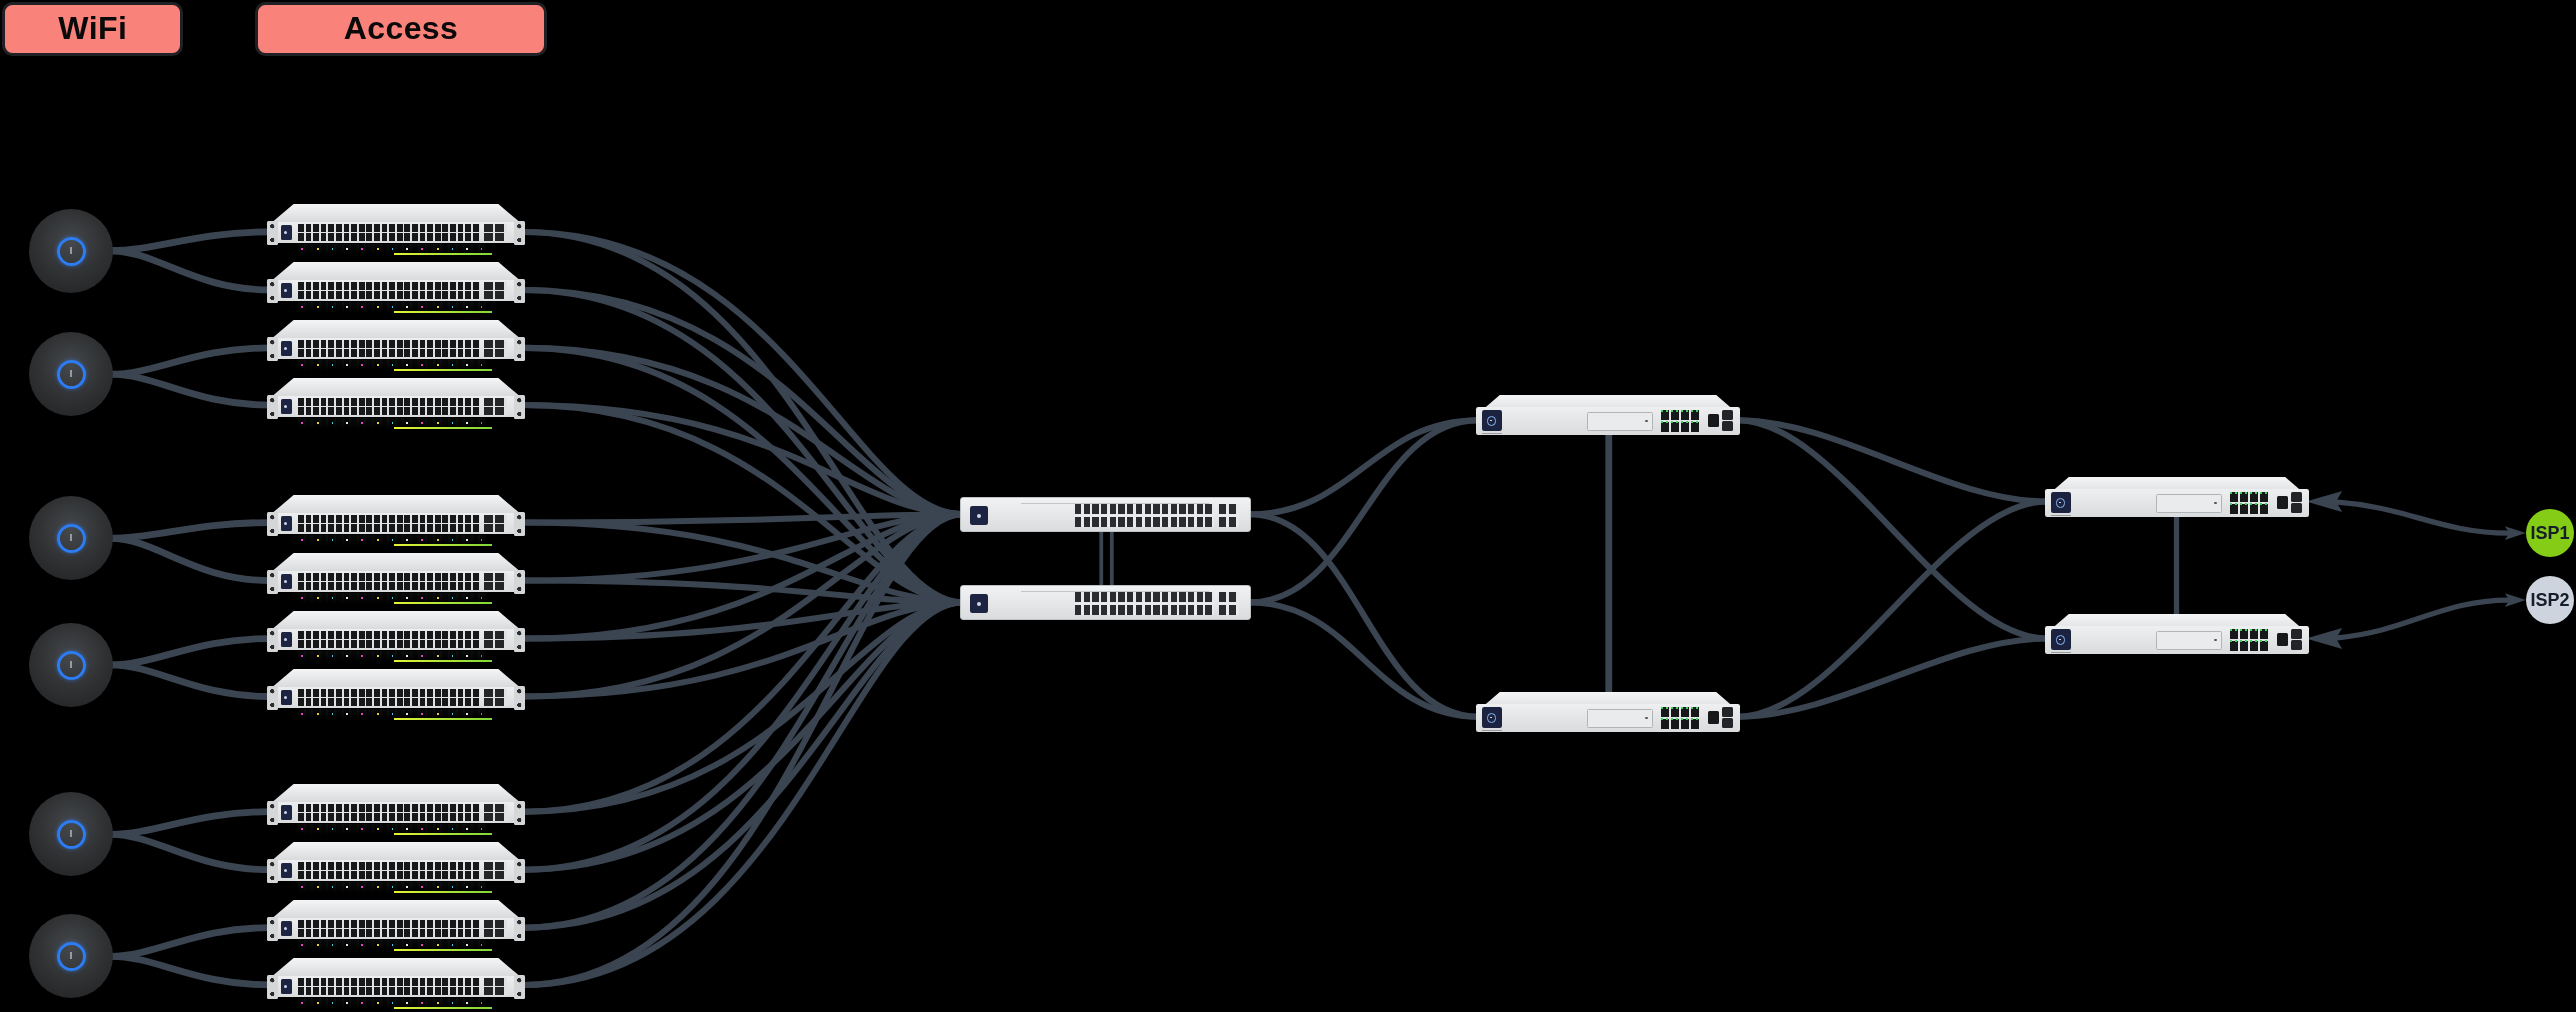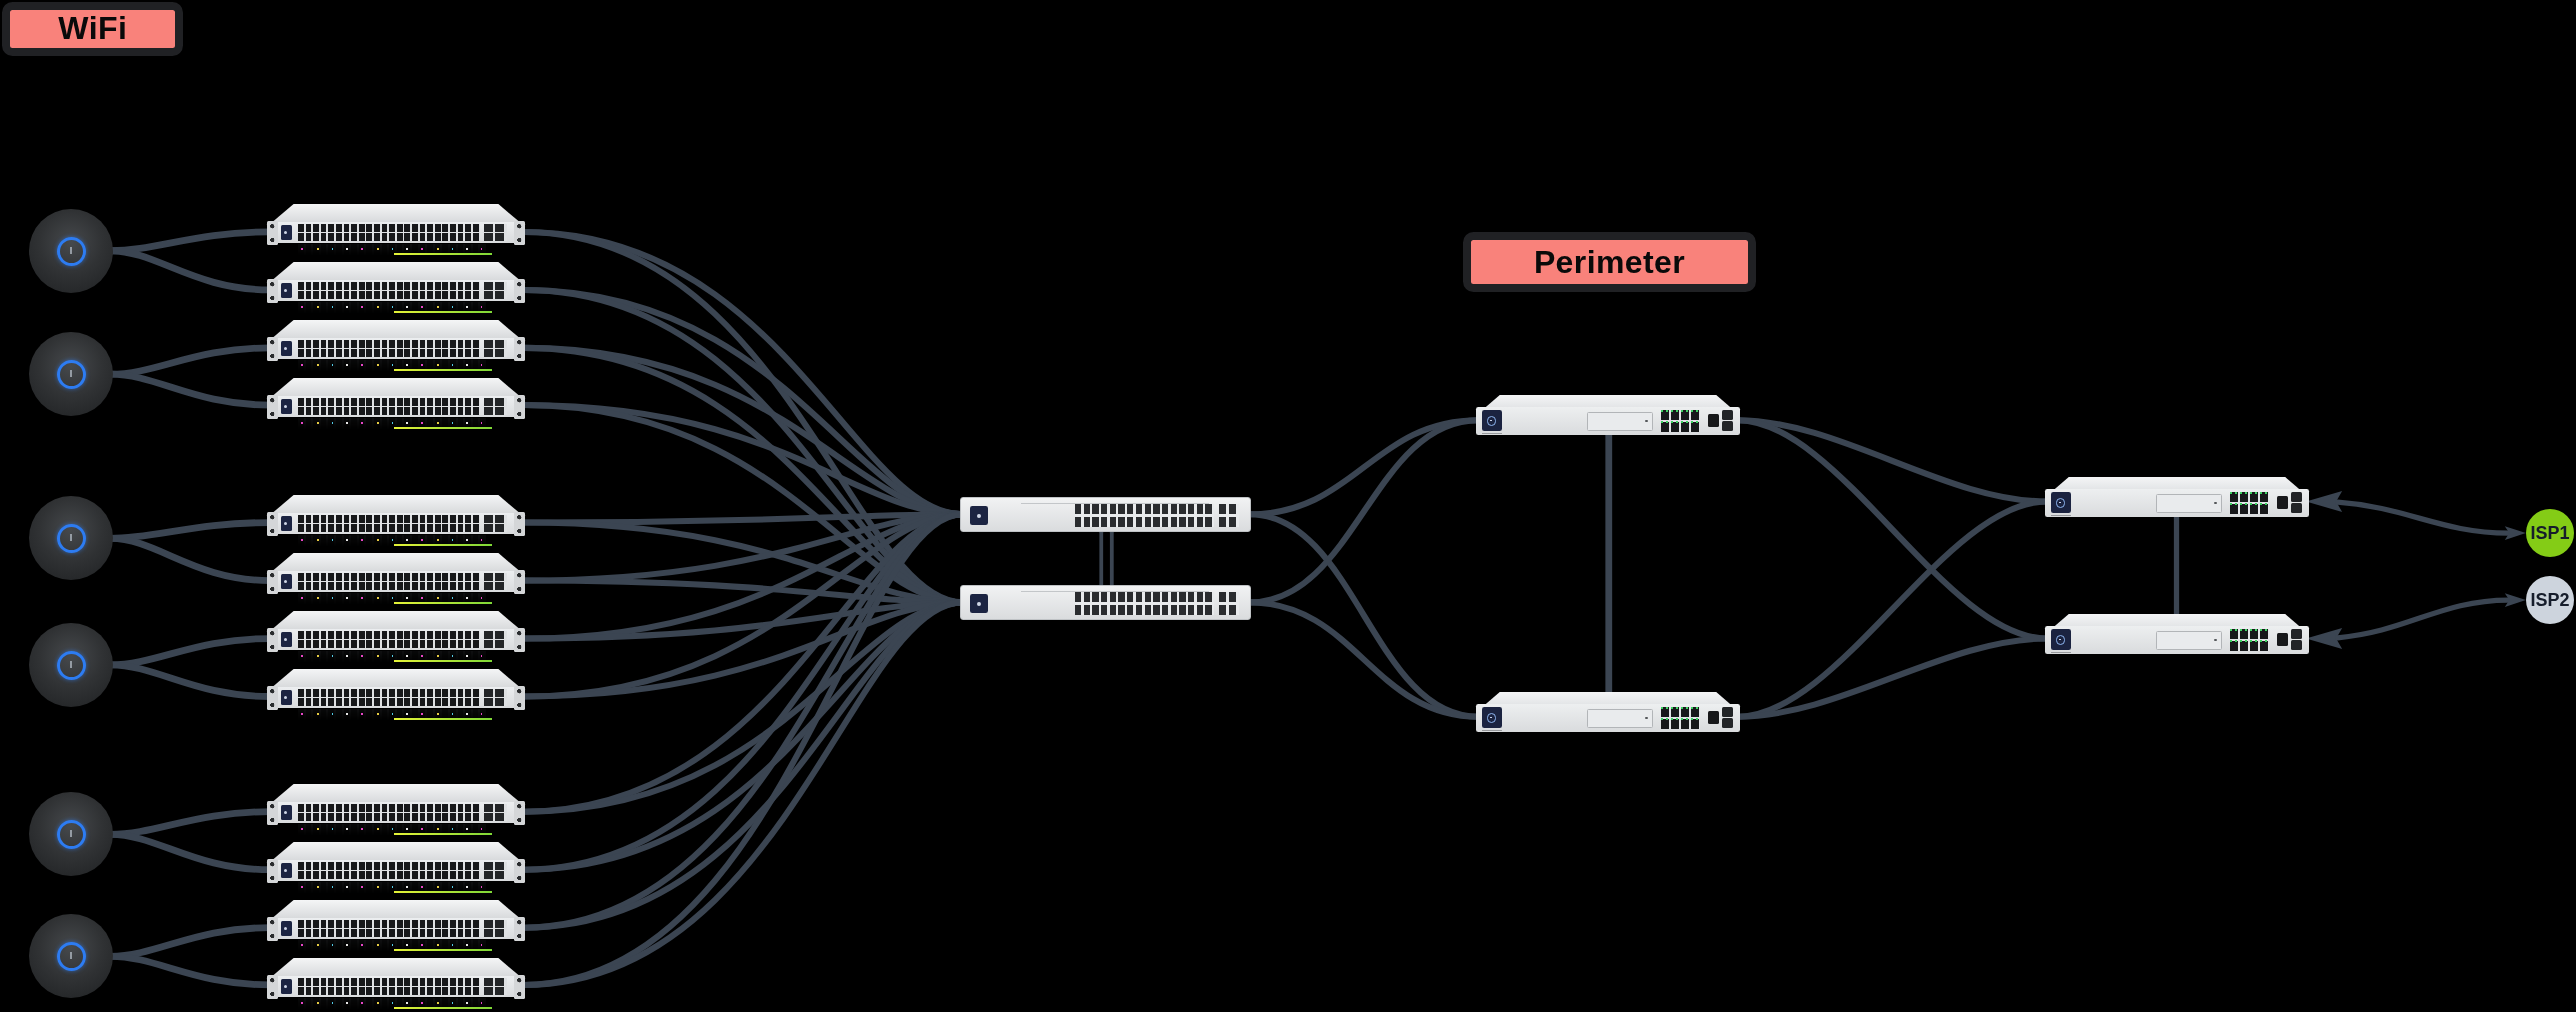--- a/index.html
+++ b/index.html
@@ -1,21 +1,21 @@
 <!DOCTYPE html>
 <html style="font-size:12px"><head>
 <meta charset="utf-8">
 <style>
   html,body{margin:0;padding:0;background:#000;}
   #stage{position:relative;width:2576px;height:1012px;background:#000;overflow:hidden;
          font-family:"Liberation Sans",sans-serif;}
   #edges{position:absolute;left:0;top:0;}
 
   
-  .lbl{position:absolute;box-sizing:border-box;background:#f9827b;border:8px solid #1d4ed8;
+  .lbl{position:absolute;box-sizing:border-box;background:#f9827b;border:3px solid #1d4ed8;
        border-radius:10.5px;color:#0a0a0a;font:700 32px "Liberation Sans",sans-serif;
        display:flex;align-items:center;justify-content:center;letter-spacing:0.4px;}
 
   
   .ap{position:absolute;width:84px;height:84px;border-radius:50%;
       background:radial-gradient(circle at 50% 40%,#46494c 0%,#303234 48%,#1e2022 100%);}
   .ap .ring{position:absolute;left:28px;top:28px;width:29px;height:29px;border:3px solid #2d7cf2;
             border-radius:50%;box-sizing:border-box;box-shadow:0 0 4.5px rgba(45,124,242,.6);}
   .ap .tick{position:absolute;left:41px;top:38px;width:1.5px;height:6.8px;background:#b9c2cc;opacity:.7;}
 
@@ -142,21 +142,21 @@
       <path d="M 2307 952 C 2442 952, 2583 848, 2718 848" stroke="#3b4552" stroke-width="8" fill="none" stroke-linecap="round"></path>
       <path d="M 2890 686 L 2890 815" stroke="#3b4552" stroke-width="7" fill="none" stroke-linecap="round"></path>
       <polygon points="3062,666 3110,652 3102,666 3110,680" fill="#3b4552"></polygon>
       <path d="M 3104 667 C 3197 673.56, 3241 708, 3331 708" stroke="#3b4552" stroke-width="7" fill="none" stroke-linecap="round"></path>
       <polygon points="3354,708 3326,699 3332,708 3326,717" fill="#3b4552"></polygon>
       <polygon points="3062,848 3110,834 3102,848 3110,862" fill="#3b4552"></polygon>
       <path d="M 3104 847 C 3197 838.82, 3241 797, 3331 797" stroke="#3b4552" stroke-width="7" fill="none" stroke-linecap="round"></path>
       <polygon points="3354,797 3326,788 3332,797 3326,806" fill="#3b4552"></polygon>
     </svg>
 <div class="lbl" style="left: 2.3px; top: 1.5px; width: 181px; height: 54px; background: rgb(249, 130, 123); border-color: rgb(32, 33, 36); color: rgb(10, 10, 10);">WiFi</div>
-    <div class="lbl" style="left: 1463px; top: 232px; width: 293px; height: 60px; background: rgb(249, 130, 123); border-color: rgb(32, 33, 36); color: rgb(10, 10, 10);">Perimeter</div>
+    <div class="lbl" style="left: 255px; top: 1.5px; width: 292px; height: 54px; background: rgb(249, 130, 123); border-color: rgb(32, 33, 36); color: rgb(10, 10, 10);">Access</div>
     <div class="ap" style="left: 29px; top: 209px;">
       <div class="ring"></div>
       <div class="tick"></div>
     </div>
     <div class="ap" style="left: 29px; top: 332px;">
       <div class="ring"></div>
       <div class="tick"></div>
     </div>
     <div class="ap" style="left: 29px; top: 496px;">
       <div class="ring"></div>

